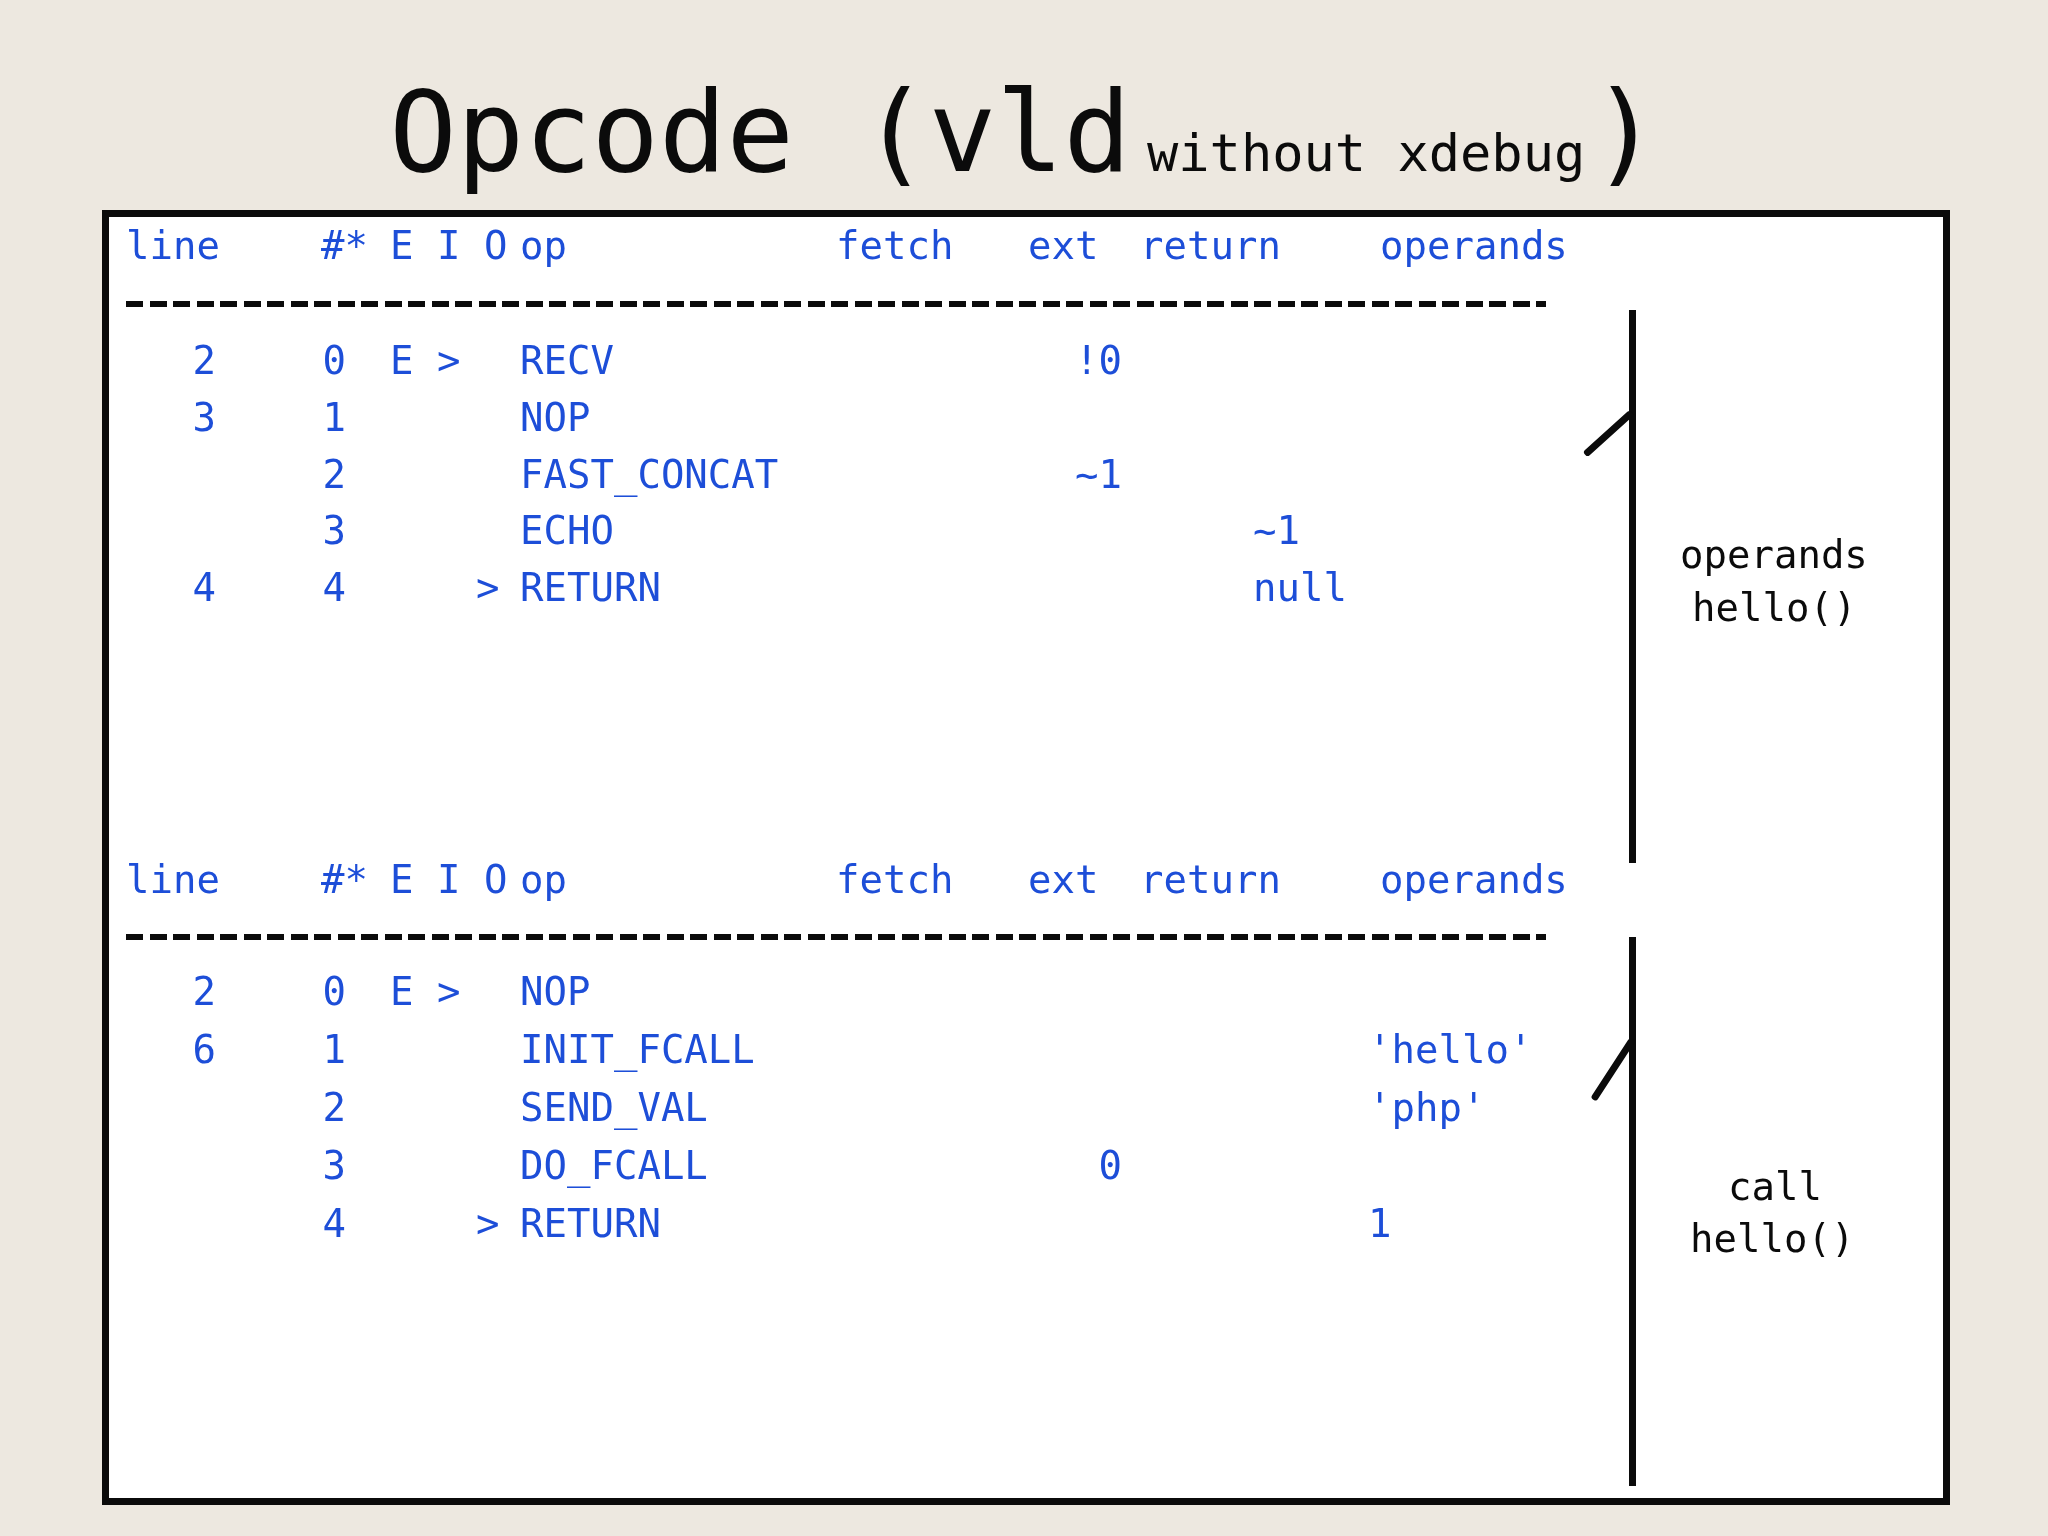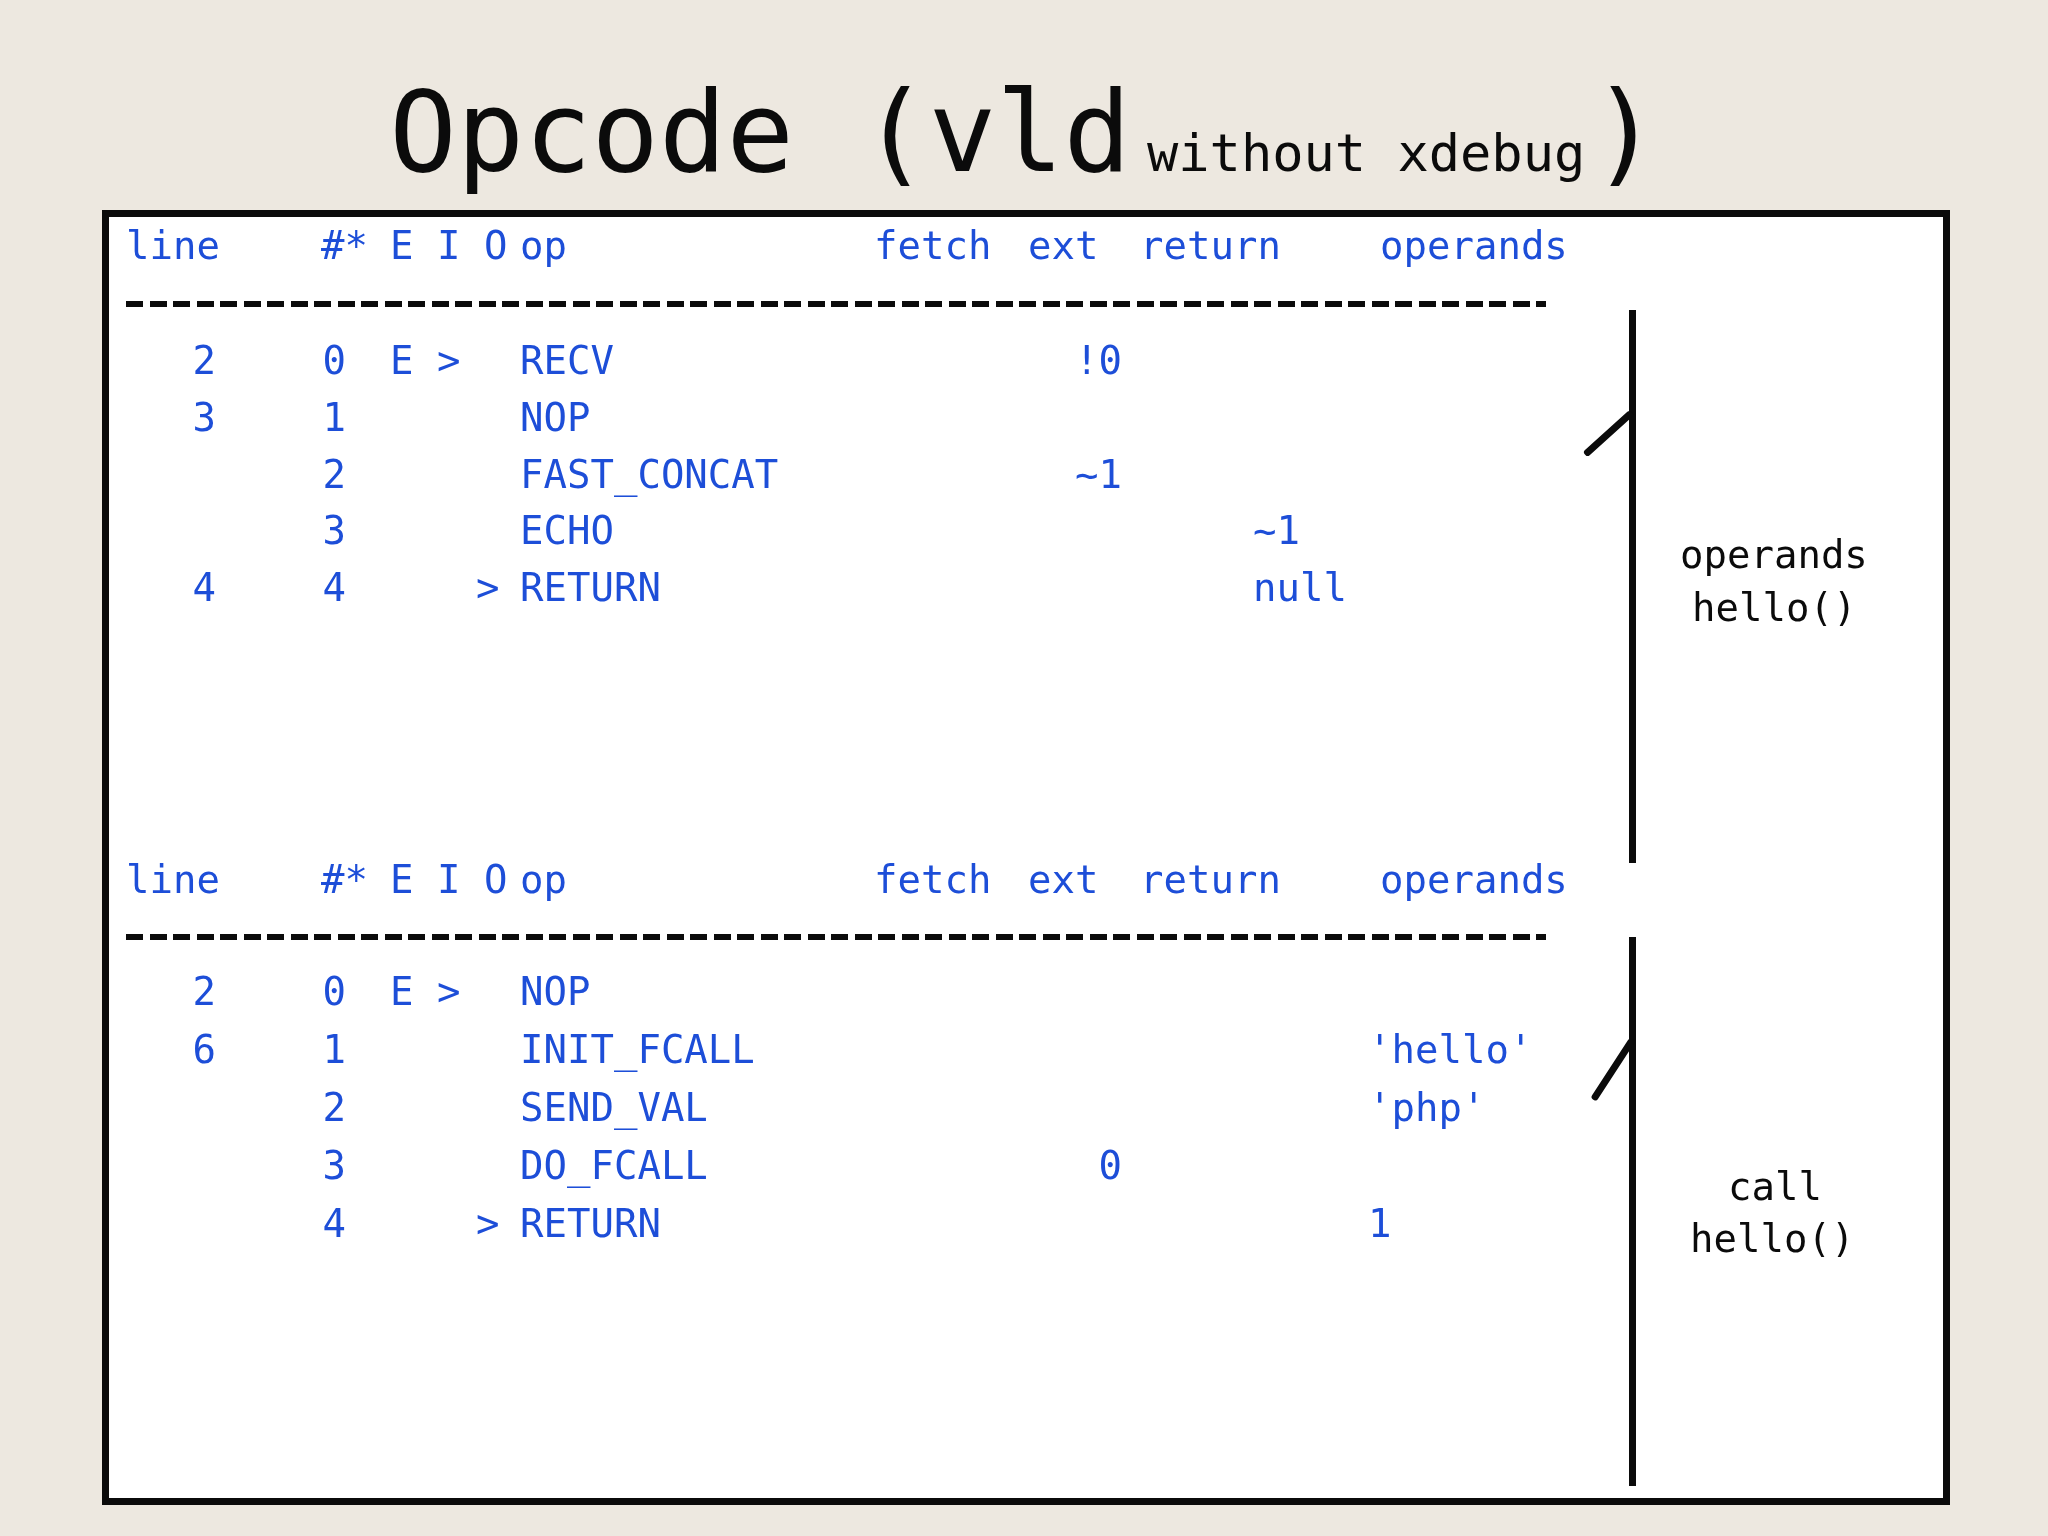--- a/index.html
+++ b/index.html
@@ -49,21 +49,21 @@
   .cx-lineh  { left: 126px; }
   .cx-line   { left: 178px; width: 38px; text-align: right; }
   .cx-numh   { left: 321px; }
   .cx-num    { left: 300px; width: 46px; text-align: right; }
   .cx-E      { left: 390px; }
   .cx-I      { left: 437px; }
   .cx-O      { left: 484px; }
   .cx-gt     { left: 437px; }
   .cx-gt2    { left: 476px; }
   .cx-op     { left: 520px; }
-  .cx-fetchh { left: 874px; }
+  .cx-fetchh { left: 836px; }
   .cx-exth   { left: 1028px; text-align: right; }
   .cx-reth   { left: 1140px; }
   .cx-opsh   { left: 1380px; }
   .cx-extv   { left: 1028px; width: 94px; text-align: right; }
   .cx-ops1   { left: 1253px; }
   .cx-ops2   { left: 1368px; }
   
   .ry-t1h  { top: 214px; }
   .ry-t1r1 { top: 329px; }
   .ry-t1r2 { top: 386px; }

